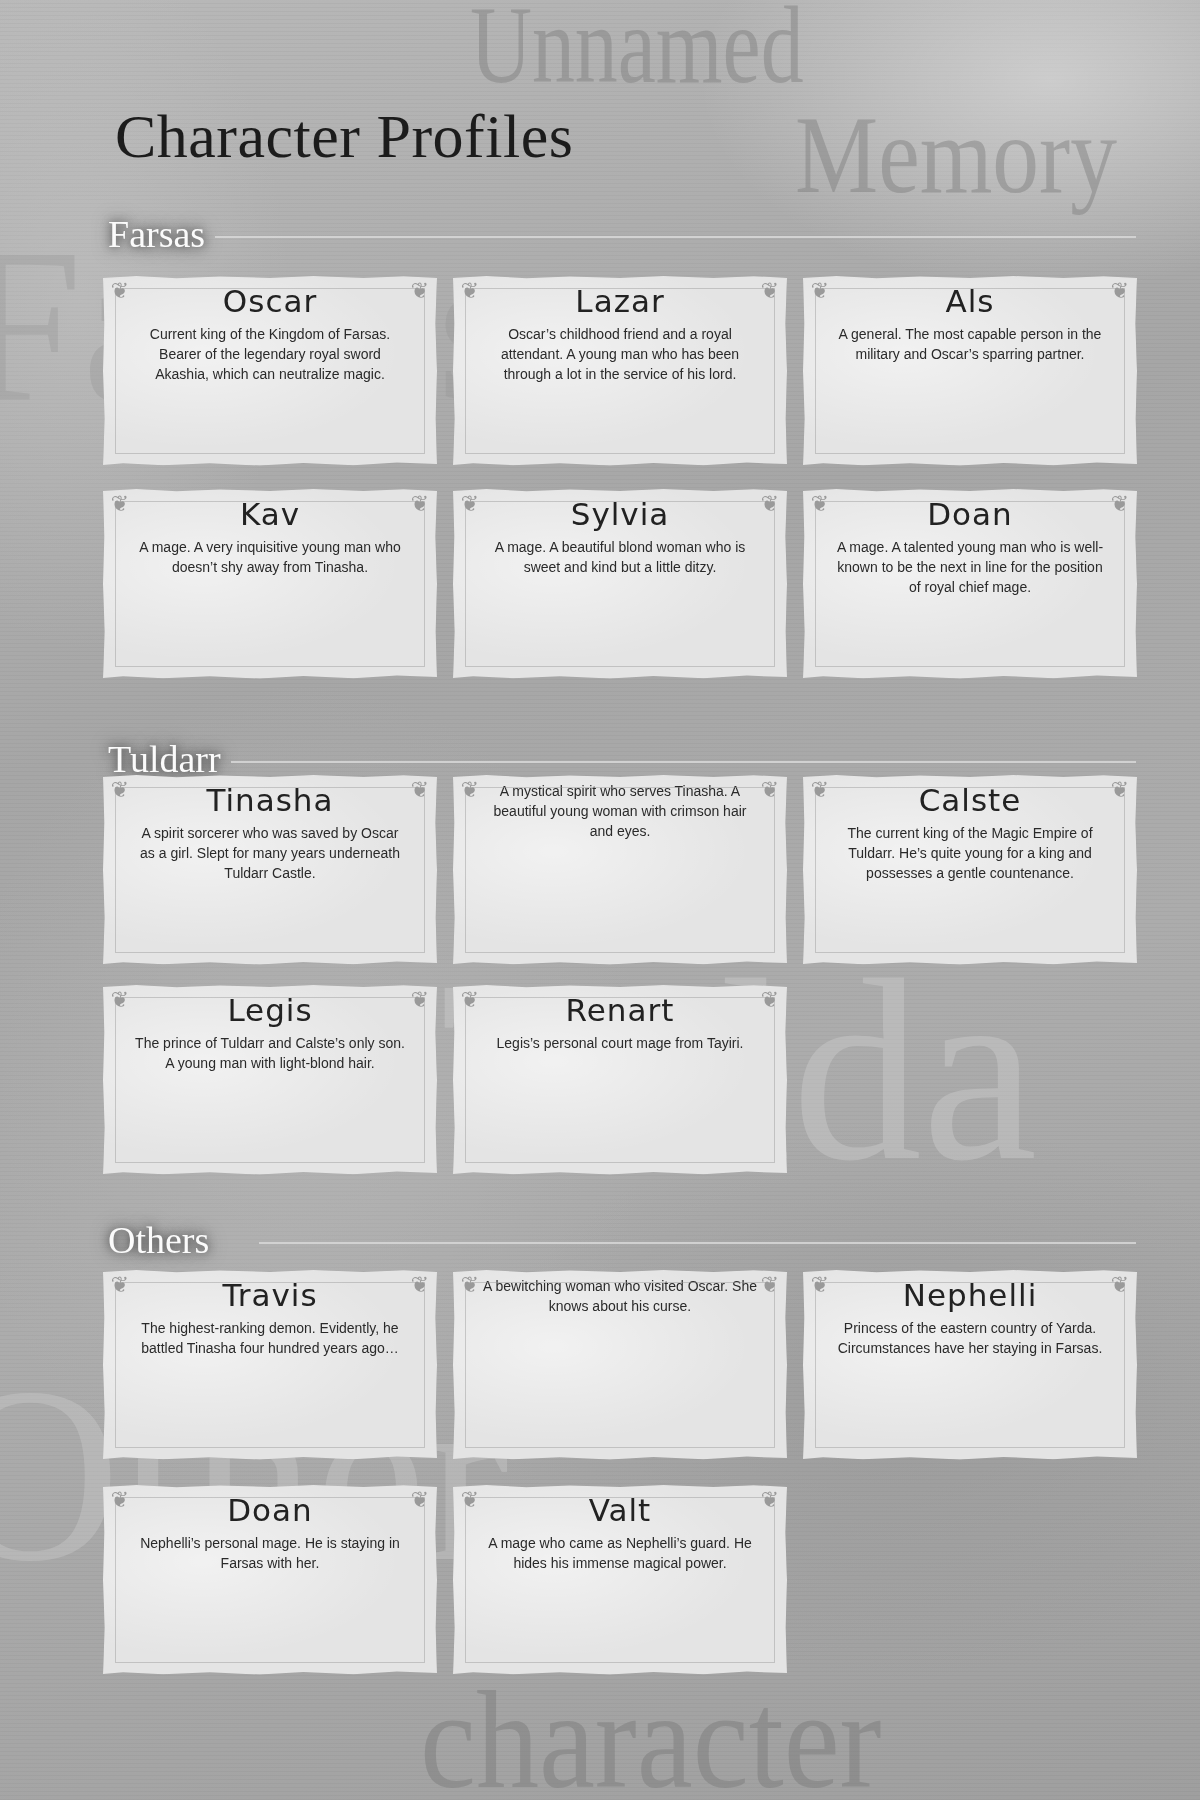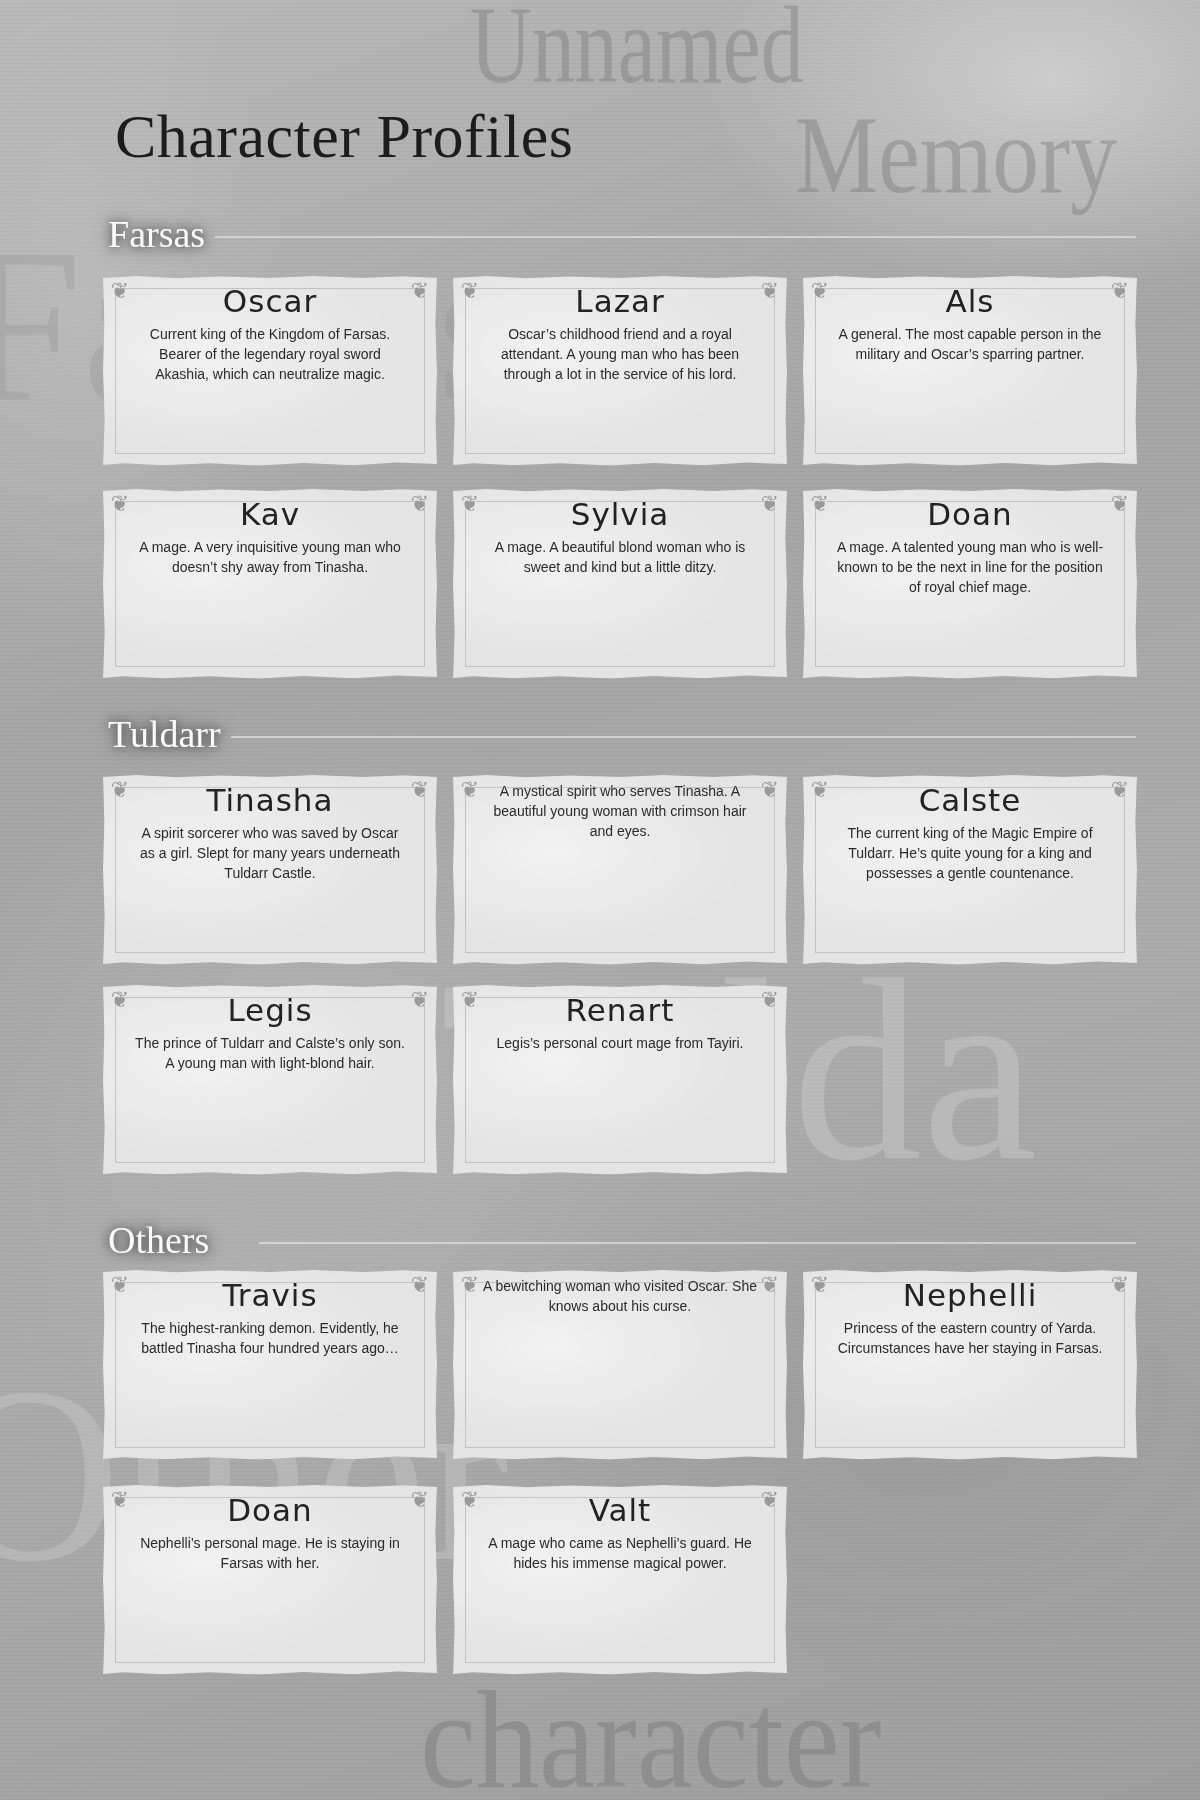--- a/index.html
+++ b/index.html
@@ -91,21 +91,21 @@
 
 <h1 class="page-title">Character Profiles</h1>
 
 <div class="section-header" style="top:212px;">
   <span class="section-label">Farsas</span>
   <span class="section-rule"></span>
 </div>
 
 <div id="cards"></div>
 
-<div class="section-header" style="top:712px;">
+<div class="section-header" style="top:737px;">
   <span class="section-label">Tuldarr</span>
   <span class="section-rule"></span>
 </div>
 
 <div class="section-header" style="top:1218px;gap:40px;">
   <span class="section-label">Others</span>
   <span class="section-rule"></span>
 </div>
 
 <div class="card" style="left:103px; top:276px;">

